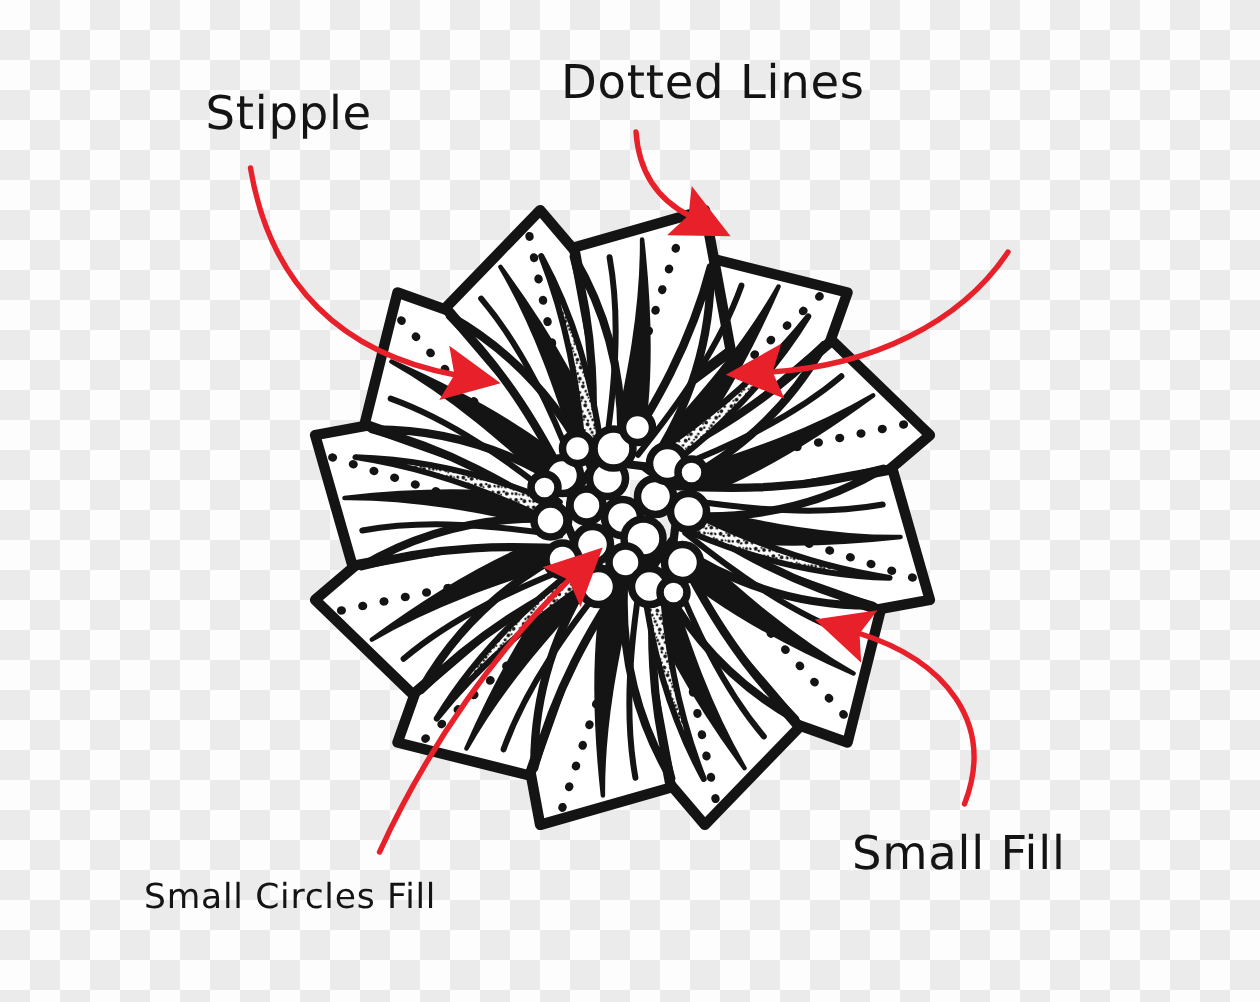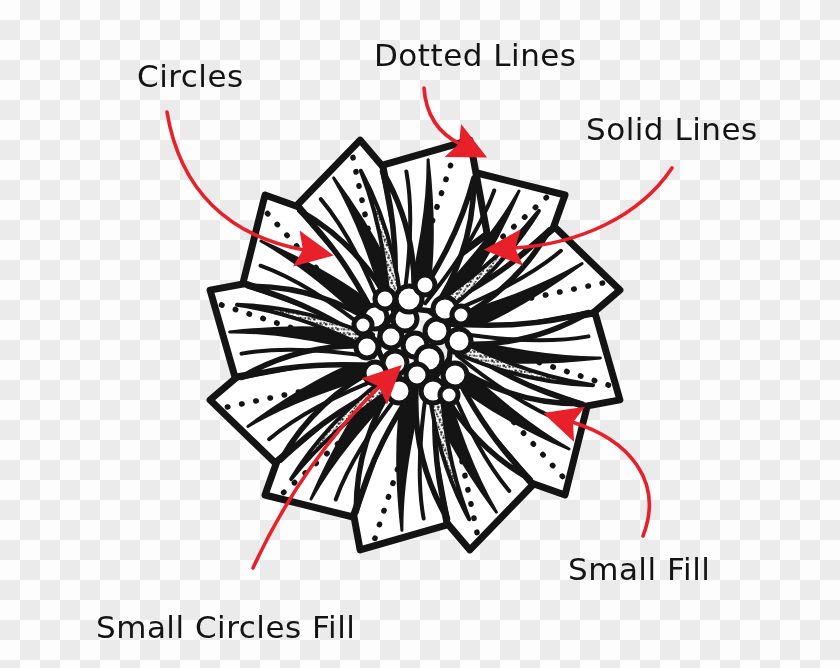--- a/index.html
+++ b/index.html
@@ -340,23 +340,22 @@
 
     <g fill="none" stroke="#e8202a" stroke-width="3.6" stroke-linecap="round">
       <path d="M167,112 C180,190 228,236 304,250" marker-end="url(#redHead)"></path>
       <path d="M424,88 C426,116 440,134 460,144" marker-end="url(#redHead)"></path>
       <path d="M672,168 C640,216 580,244 514,248" marker-end="url(#redHead)"></path>
       <path d="M643,536 C664,482 630,440 572,422" marker-end="url(#redHead)"></path>
       <path d="M253,568 C286,496 332,432 380,386" marker-end="url(#redHead)"></path>
     </g>
   </svg>
 
-  <div class="label" style="left:137px; top:58px; font-size:31px;">Circles</div>
+  <div class="label" style="left:137px; top:58px; font-size:31px;">Stipple</div>
 
   <div class="label" style="left:374px; top:37px; font-size:31px;text-align:center;">Dotted Lines</div>
 
-  <div class="label" style="left:586px; top:111px; font-size:31px;">Solid Lines</div>
 
   <div class="label" style="left:568px; top:551px; font-size:31px;">Small Fill</div>
 
-  <div class="label" style="left:96px; top:609px; font-size:31px;text-align:center;">Small Circles Fill</div>
+  <div class="label" style="left:96px; top:585px; font-size:23px;text-align:center;">Small Circles Fill</div>
 
 </div>
 
 </body></html>

